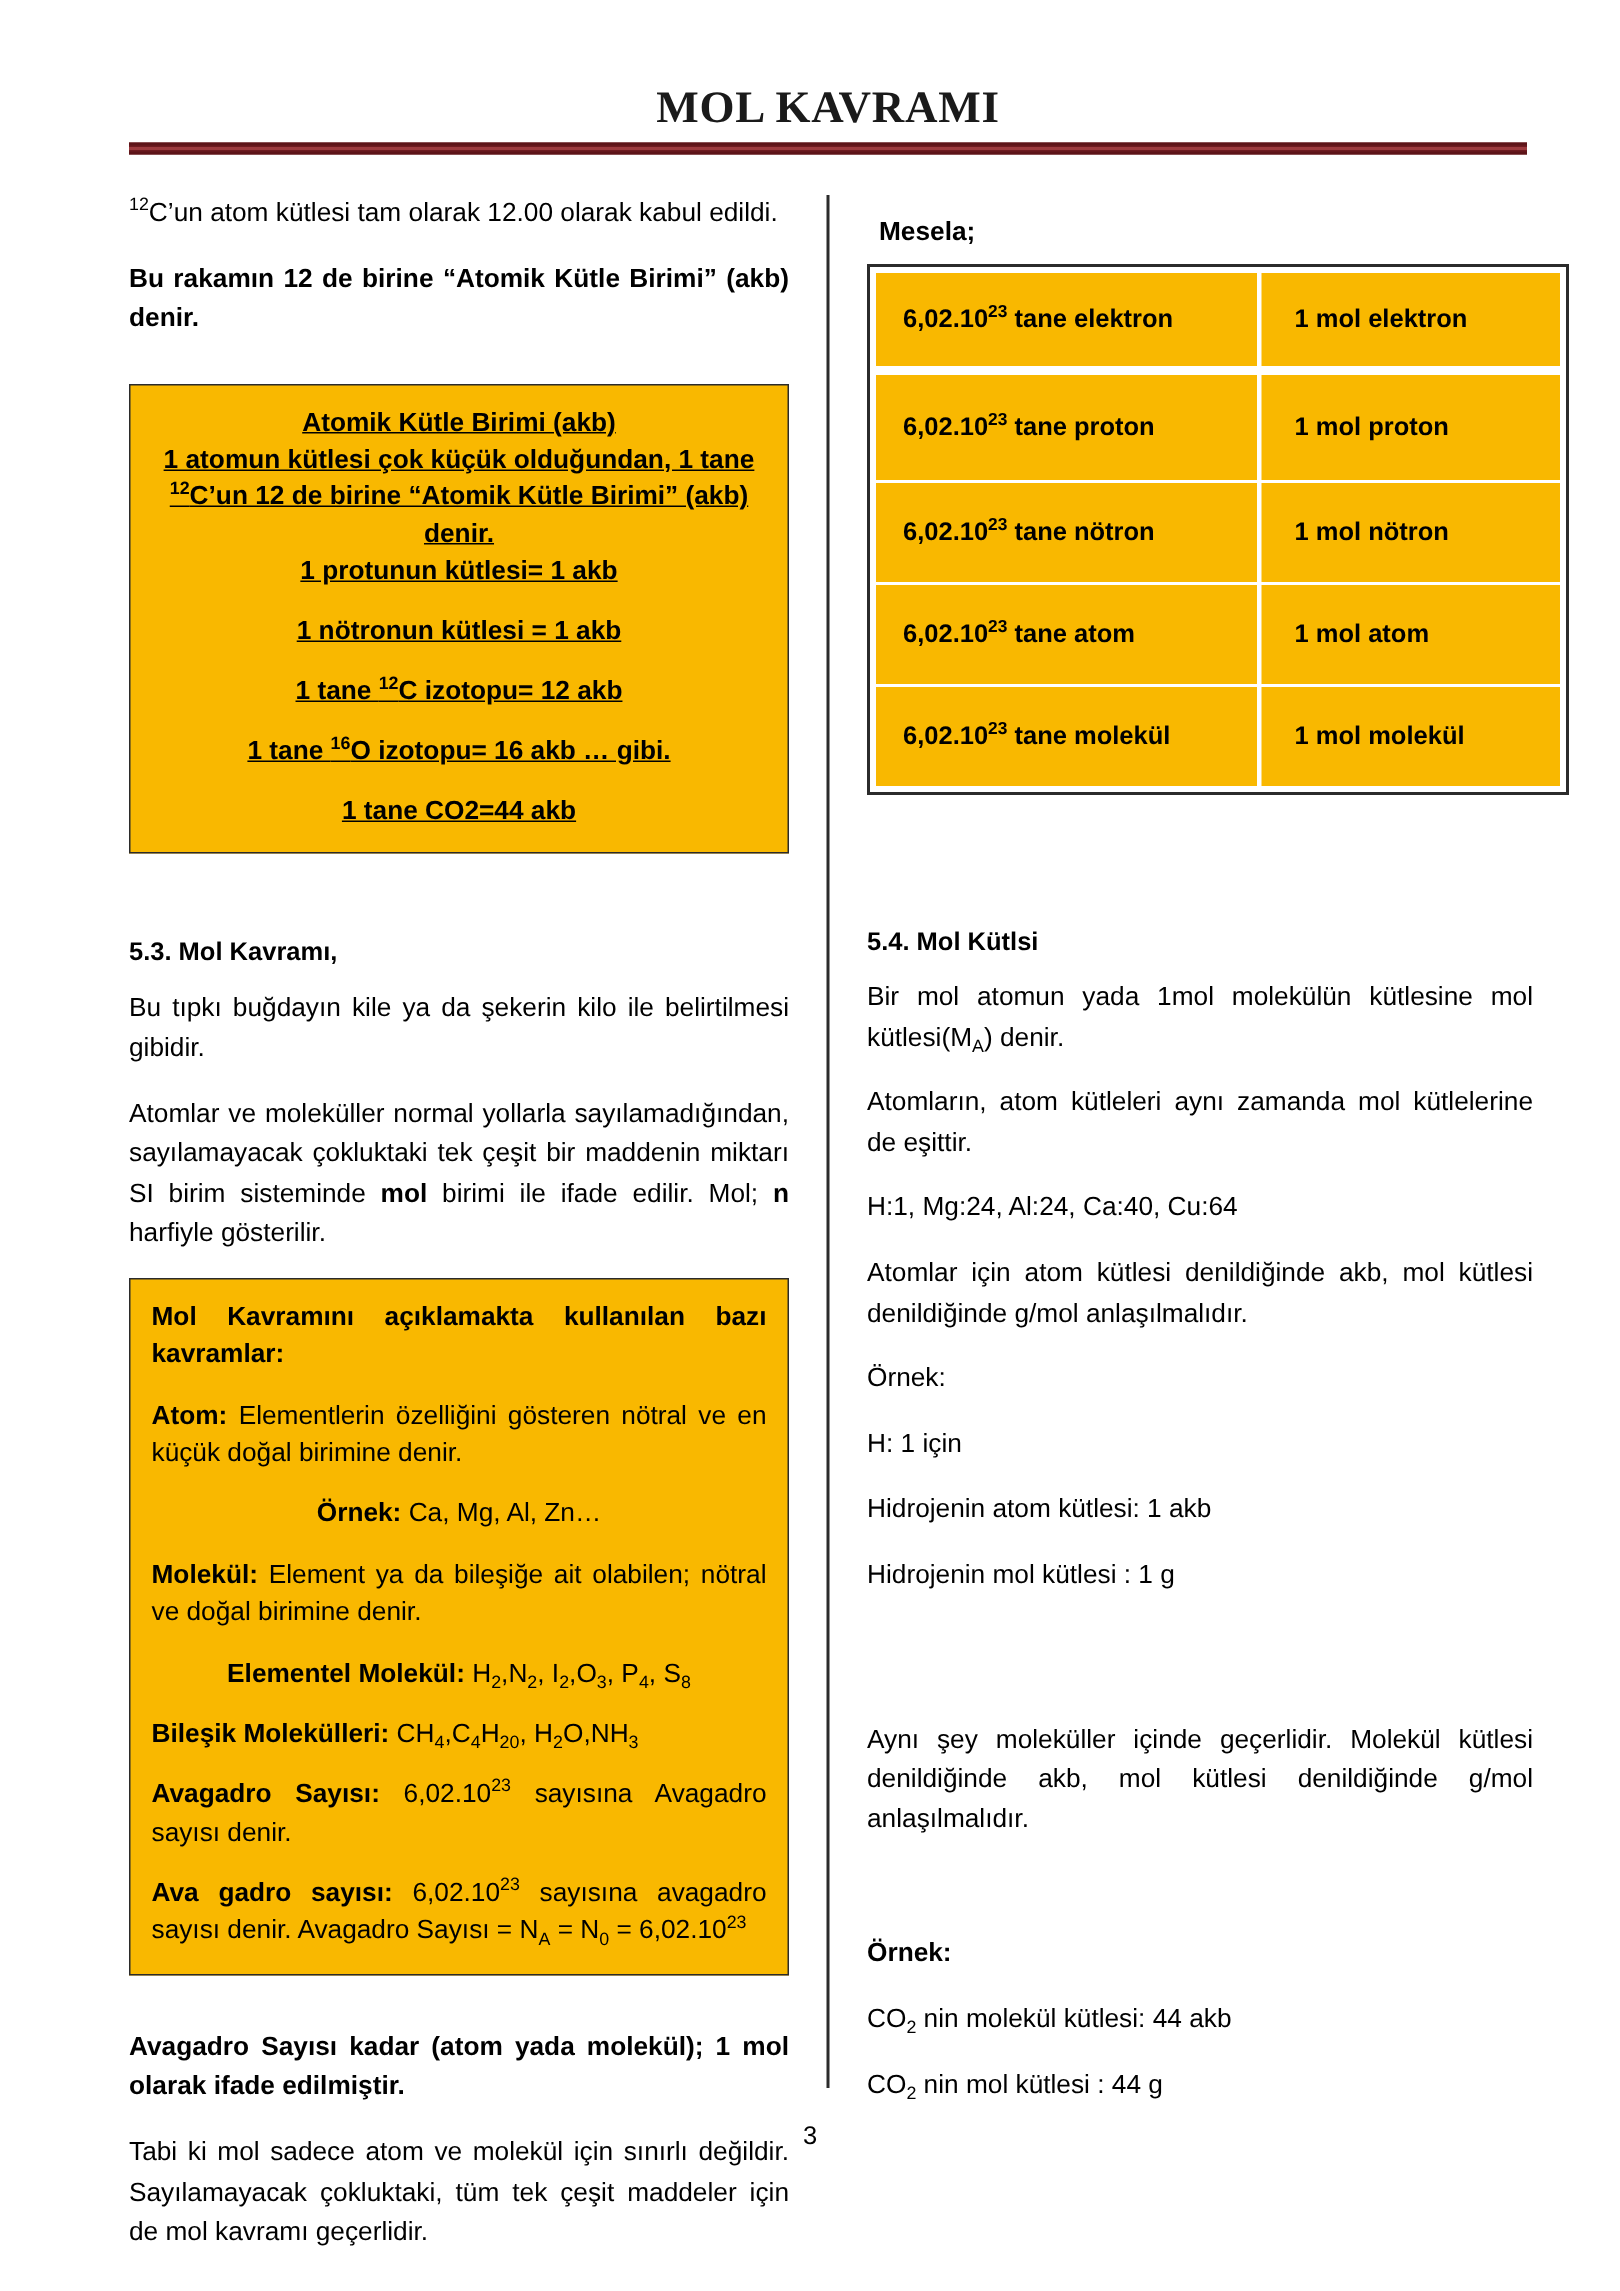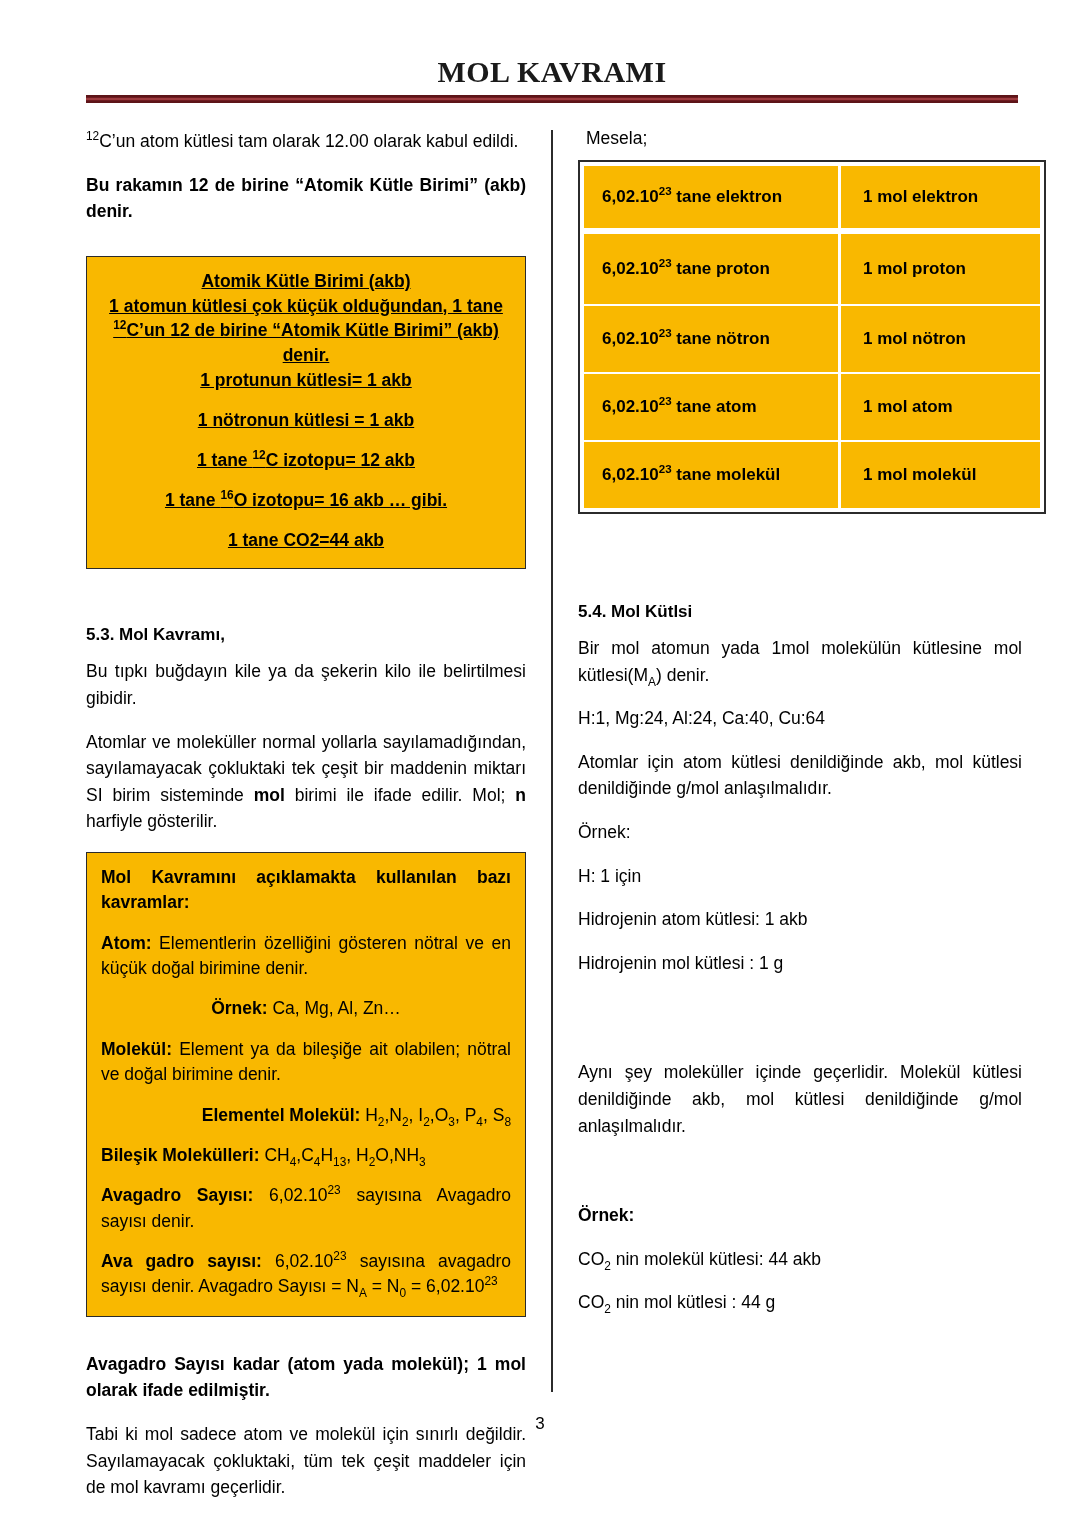--- a/index.html
+++ b/index.html
@@ -125,22 +125,22 @@
     font-size: 17.5px;
     line-height: 1.45;
     text-align: justify;
   }
   .ybox-2 p:last-child { margin-bottom: 2px; }
   .ybox-2 p.just-full { text-align: justify; }
 
   
   .mesela {
     font-size: 17.5px;
-    font-weight: normal;
-    margin: 0 0 11px 8px;
+    font-weight: bold;
+    margin: 16px 0 11px 8px;
   }
   .moltable {
     border: 2px solid #2b2b2b;
     background: #ffffff;
     padding: 4px 4px 4px 4px;
     box-sizing: border-box;
     width: 468px;
   }
   .mt-row {
     display: flex;
@@ -220,23 +220,23 @@
 
     <div class="ybox ybox-2">
       <p class="just-full bold">Mol Kavramını açıklamakta kullanılan bazı kavramlar:</p>
 
       <p><b>Atom:</b><span> Elementlerin özelliğini gösteren nötral ve en küçük doğal birimine denir.</span></p>
 
       <p class="nojust" style="text-align:center"><b>Örnek:</b><span> Ca, Mg, Al, Zn…</span></p>
 
       <p><b>Molekül:</b><span> Element ya da bileşiğe ait olabilen; nötral ve  doğal birimine denir.</span></p>
 
-      <p style="text-align:right"><b>Elementel Molekül:</b> <span>H<sub class="chem">2</sub>,N<sub class="chem">2</sub>, I<sub class="chem">2</sub>,O<sub class="chem">3</sub>, P<sub class="chem">4</sub>, S<sub class="chem">8</sub></span></p>
-
-      <p style="text-align:left"><b>Bileşik Molekülleri:</b> <span>CH<sub class="chem">4</sub>,C<sub class="chem">4</sub>H<sub class="chem">13</sub>, H<sub class="chem">2</sub>O,NH<sub class="chem">3</sub></span></p>
+      <p style="text-align:center"><b>Elementel Molekül:</b> <span>H<sub class="chem">2</sub>,N<sub class="chem">2</sub>, I<sub class="chem">2</sub>,O<sub class="chem">3</sub>, P<sub class="chem">4</sub>, S<sub class="chem">8</sub></span></p>
+
+      <p style="text-align:left"><b>Bileşik Molekülleri:</b> <span>CH<sub class="chem">4</sub>,C<sub class="chem">4</sub>H<sub class="chem">20</sub>, H<sub class="chem">2</sub>O,NH<sub class="chem">3</sub></span></p>
 
       <p><b>Avagadro Sayısı:</b><span>  6,02.10</span><sup class="chem">23</sup><span> sayısına Avagadro sayısı denir.</span></p>
 
       <p><b>Ava gadro sayısı:</b><span> 6,02.10</span><sup class="chem">23</sup><span> sayısına avagadro sayısı denir. Avagadro Sayısı = N</span><sub class="chem">A</sub><span> = N</span><sub class="chem">0</sub><span> = 6,02.10</span><sup class="chem">23</sup></p>
     </div>
 
     <div class="spacer-md"></div>
 
     <p class="body bold">Avagadro Sayısı kadar (atom yada molekül); 1 mol olarak ifade edilmiştir.</p>
     <p class="body">Tabi ki mol sadece atom ve molekül için sınırlı değildir. Sayılamayacak çokluktaki, tüm tek çeşit maddeler için de mol kavramı geçerlidir.</p>
@@ -294,20 +294,21 @@
 
     </div>
 
     <div class="spacer-lg"></div>
     <div style="height:32px"></div>
 
     <div class="section-head">5.4. Mol Kütlsi</div>
 
     <p class="body"><span>Bir mol atomun yada 1mol molekülün kütlesine mol kütlesi(M</span><sub class="chem">A</sub><span>) denir.</span></p>
 
+    <p class="body">Atomların, atom kütleleri aynı zamanda mol kütlelerine de eşittir.</p>
 
     <p class="body nojust">H:1, Mg:24, Al:24, Ca:40, Cu:64</p>
 
     <p class="body">Atomlar için atom kütlesi denildiğinde akb, mol kütlesi denildiğinde g/mol anlaşılmalıdır.</p>
 
     <p class="body nojust">Örnek:</p>
 
     <p class="body nojust">H: 1 için</p>
 
     <p class="body nojust">Hidrojenin atom kütlesi: 1 akb</p>

